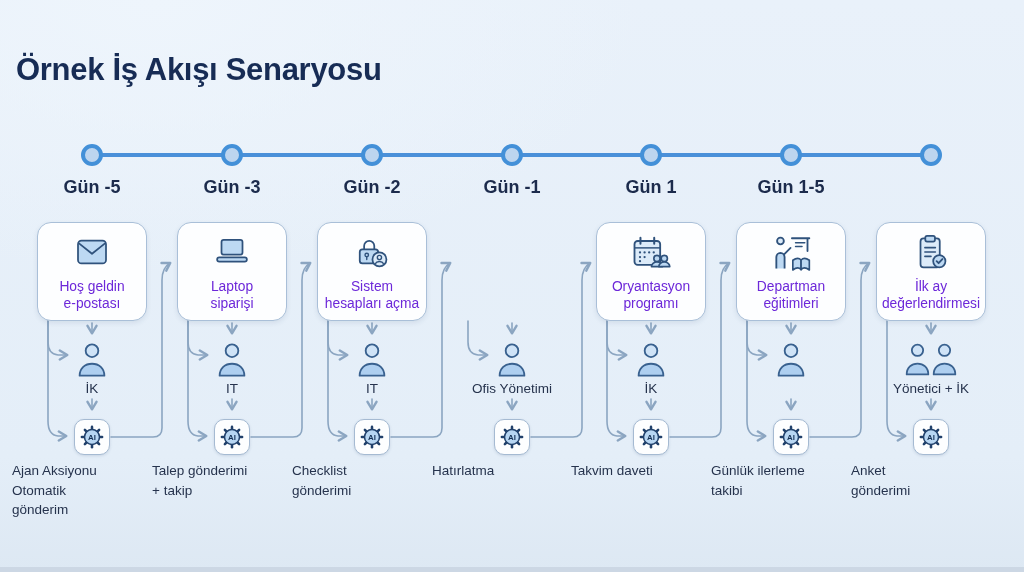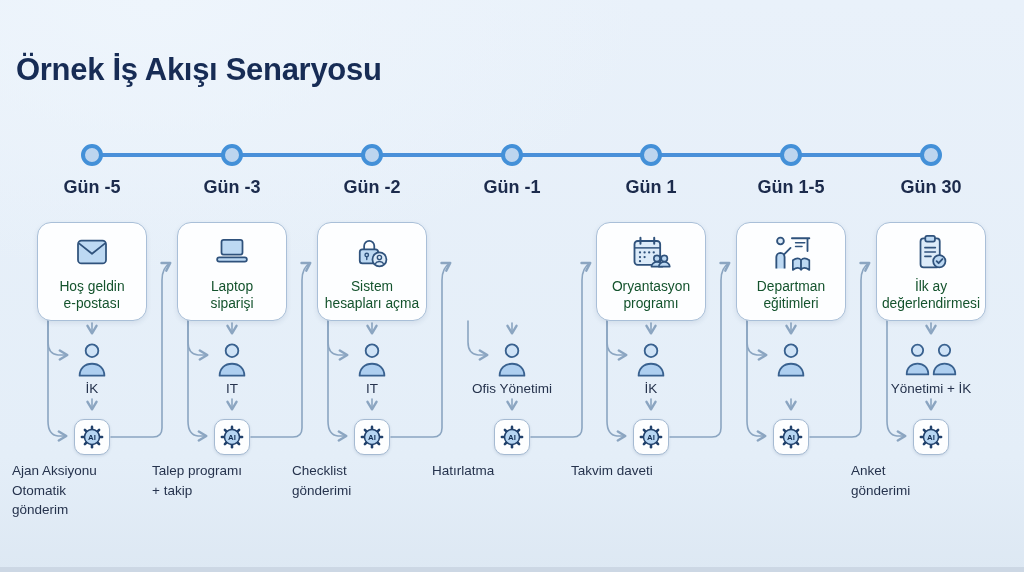--- a/index.html
+++ b/index.html
@@ -29,21 +29,21 @@
     position:absolute;top:222px;left:50%;transform:translateX(-50%);
     width:110px;height:99px;box-sizing:border-box;
     background:#fdfeff;border:1.5px solid #a9bfd8;border-radius:14px;
     box-shadow:0 2px 5px rgba(40,70,110,.10);
     display:flex;flex-direction:column;align-items:center;
     padding-top:9px;
   }
   .cicon{height:40px;display:flex;align-items:center;justify-content:center;}
   .clabel{
     margin-top:6px;text-align:center;white-space:pre-line;
-    font-size:13.8px;font-weight:500;line-height:1.26;color:#14532d;
+    font-size:13.8px;font-weight:500;line-height:1.26;color:#6d28d9;
   }
   .person{position:absolute;top:342px;left:50%;transform:translateX(-50%);display:flex;}
   .actor{
     position:absolute;top:381px;left:-10px;width:160px;text-align:center;
     font-size:13.5px;font-weight:500;color:#26334d;
   }
   .ai{
     position:absolute;top:419px;left:50%;transform:translateX(-50%);
     width:36px;height:36px;box-sizing:border-box;
     background:#fdfeff;border:1.5px solid #a5bad2;border-radius:10px;
@@ -177,21 +177,21 @@
                 <line x1="10.5" y1="20" x2="6.5" y2="20"></line>
                 <line x1="13.3" y1="13.3" x2="10.5" y2="10.5"></line>
                 <line x1="20" y1="10.5" x2="20" y2="6.5"></line>
                 <line x1="26.7" y1="13.3" x2="29.5" y2="10.5"></line>
               </g>
               <circle cx="20" cy="20" r="10" fill="#b7d6f3" stroke="#20406b" stroke-width="2"></circle>
               <text x="20" y="24" text-anchor="middle" font-size="10.5" font-weight="bold" fill="#143055" font-family="Liberation Sans, sans-serif">AI</text>
             </svg>
           </span>
         </span>
-    <div class="action">Talep programı
+    <div class="action">Talep gönderimi
 + takip</div>
   </div>
       <div class="col" style="left: 302px;">
     <div class="dot"></div>
     <div class="day">Gün -2</div>
     <div class="card">
       <span class="cicon">
             <svg width="42" height="36" viewBox="0 0 48 40">
               <path d="M15 17 v-4 a5.8 5.8 0 0 1 11.6 0 v4" fill="none" stroke="#2f527c" stroke-width="2"></path>
               <rect x="10" y="17" width="21" height="16" rx="3" fill="#bdd9f3" stroke="#2f527c" stroke-width="2"></rect>
@@ -352,24 +352,25 @@
                 <line x1="10.5" y1="20" x2="6.5" y2="20"></line>
                 <line x1="13.3" y1="13.3" x2="10.5" y2="10.5"></line>
                 <line x1="20" y1="10.5" x2="20" y2="6.5"></line>
                 <line x1="26.7" y1="13.3" x2="29.5" y2="10.5"></line>
               </g>
               <circle cx="20" cy="20" r="10" fill="#b7d6f3" stroke="#20406b" stroke-width="2"></circle>
               <text x="20" y="24" text-anchor="middle" font-size="10.5" font-weight="bold" fill="#143055" font-family="Liberation Sans, sans-serif">AI</text>
             </svg>
           </span>
         </span>
+    <div class="action">Günlük ilerleme
+takibi</div>
   </div>
       <div class="col" style="left: 861px;">
     <div class="dot"></div>
-    <div class="day">Gün 30</div>
     <div class="card">
       <span class="cicon">
             <svg width="42" height="38" viewBox="0 0 48 42">
               <rect x="12" y="5.5" width="22" height="33" rx="3.5" fill="#dcebf9" stroke="#2f527c" stroke-width="2"></rect>
               <rect x="17.5" y="2.5" width="11" height="6.5" rx="2" fill="#bdd9f3" stroke="#2f527c" stroke-width="2"></rect>
               <path d="M17 16 h12 M17 21 h12 M17 26 h7" stroke="#2f527c" stroke-width="1.8" stroke-linecap="round"></path>
               <circle cx="33.5" cy="31.5" r="7" fill="#bdd9f3" stroke="#2f527c" stroke-width="2"></circle>
               <path d="M30.4 31.5 l2.3 2.3 l4.3 -4.7" fill="none" stroke="#2f527c" stroke-width="2.1" stroke-linecap="round" stroke-linejoin="round"></path>
             </svg>
           </span>
@@ -381,21 +382,21 @@
             <g>
               <circle cx="16" cy="9.2" r="6.3" fill="#cfe3f7" stroke="#39618f" stroke-width="2"></circle>
               <path d="M4 36 c0 -7.7 5.4 -12 12 -12 s12 4.3 12 12 z" fill="#aecff0" stroke="#39618f" stroke-width="2" stroke-linejoin="round"></path>
             </g>
             <g transform="translate(30,0)">
               <circle cx="16" cy="9.2" r="6.3" fill="#cfe3f7" stroke="#39618f" stroke-width="2"></circle>
               <path d="M4 36 c0 -7.7 5.4 -12 12 -12 s12 4.3 12 12 z" fill="#aecff0" stroke="#39618f" stroke-width="2" stroke-linejoin="round"></path>
             </g>
           </svg>
         </span>
-    <div class="actor">Yönetimi + İK</div>
+    <div class="actor">Yönetici + İK</div>
     <span class="ai">
           <span style="display: flex;">
             <svg width="30" height="30" viewBox="0 0 40 40">
               <g stroke="#20406b" stroke-width="3.4" stroke-linecap="round">
                 <line x1="29.5" y1="20" x2="33.5" y2="20"></line>
                 <line x1="26.7" y1="26.7" x2="29.5" y2="29.5"></line>
                 <line x1="20" y1="29.5" x2="20" y2="33.5"></line>
                 <line x1="13.3" y1="26.7" x2="10.5" y2="29.5"></line>
                 <line x1="10.5" y1="20" x2="6.5" y2="20"></line>
                 <line x1="13.3" y1="13.3" x2="10.5" y2="10.5"></line>

